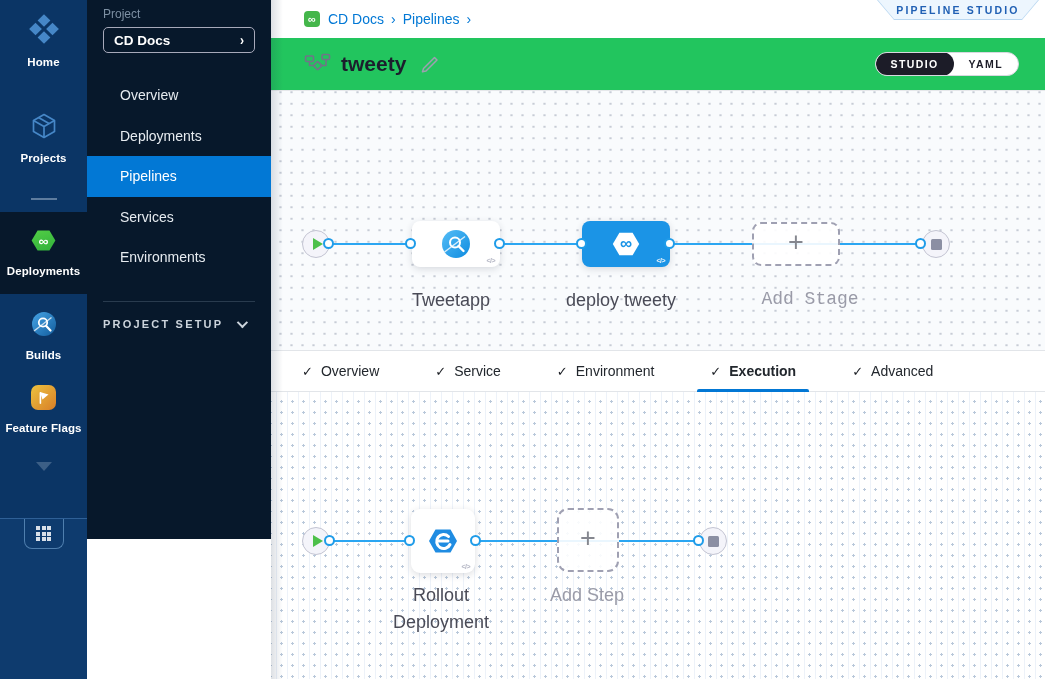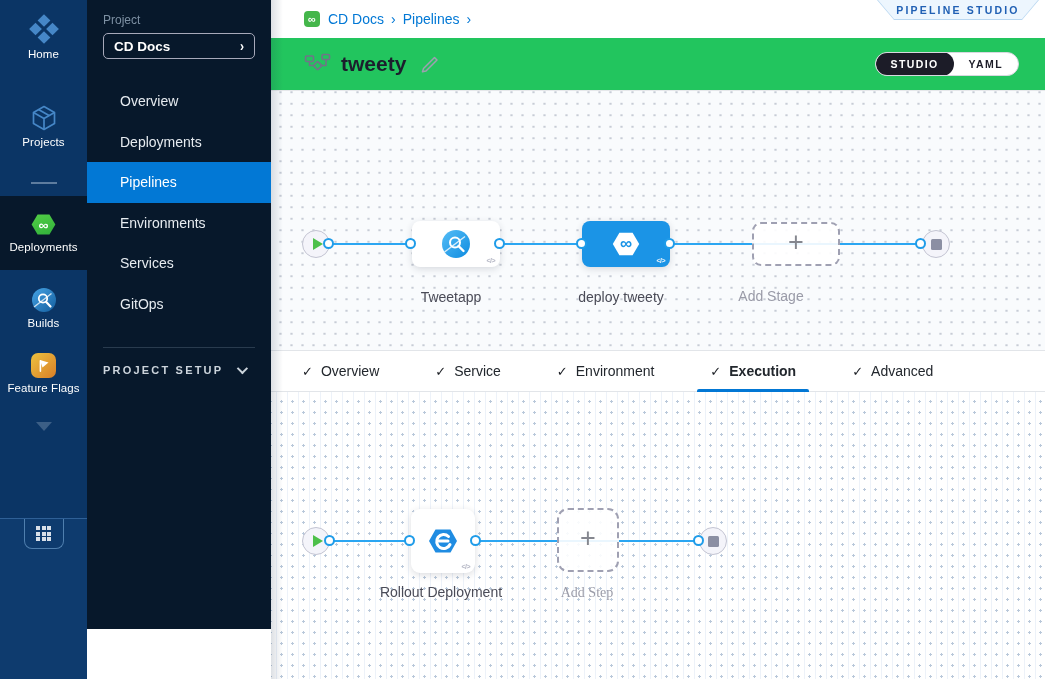--- a/index.html
+++ b/index.html
@@ -3,41 +3,41 @@
 <meta charset="utf-8">
 <style>
   * { margin:0; padding:0; box-sizing:border-box; }
   html,body { width:1045px; height:679px; overflow:hidden;
     font-family:"Liberation Sans","DejaVu Sans",sans-serif; background:#fff; }
   .app { display:flex; width:1045px; height:679px; }
 
   
   .module-nav { width:87px; height:679px; background:#0b3565; position:relative; flex:none; z-index:30; }
   .m-item { display:flex; flex-direction:column; align-items:center; cursor:pointer; }
-  .m-item .m-label { color:#fff; font-size:11.5px; font-weight:normal; margin-top:4px; letter-spacing:.1px; }
+  .m-item .m-label { color:#fff; font-size:11.5px; font-weight:bold; margin-top:12px; letter-spacing:.1px; }
   .m-home { padding-top:14px; }
   .m-projects { margin-top:44px; }
   .m-divider { width:26px; border-top:2px solid rgba(150,172,196,.6); margin:34px auto 0; }
   .m-active { margin-top:12px; padding:16px 0 17px; background:#07182b; width:100%; }
   .m-builds { margin-top:17px; }
   .m-flags { margin-top:24px; }
   .m-chevron { margin:28px auto 0; width:0; height:0; border-left:8px solid transparent;
     border-right:8px solid transparent; border-top:9px solid #3c5f86; }
   .m-bottom { position:absolute; left:0; bottom:0; width:87px; height:161px;
     background:#0e3b6e; border-top:1px solid #2f6096; }
   .grid-btn { width:40px; height:30px; margin:0 auto; border:1px solid #4f7fae; border-top:none;
     border-radius:0 0 8px 8px; display:flex; align-items:center; justify-content:center; cursor:pointer; }
   .grid-ic { display:grid; grid-template-columns:repeat(3,4px); grid-auto-rows:4px; gap:1.5px; }
   .grid-ic span { background:#d8dfe8; }
   .hex { clip-path:polygon(6% 50%,28% 10%,72% 10%,94% 50%,72% 90%,28% 90%); display:flex;
     align-items:center; justify-content:center; }
   .inf { font-weight:bold; line-height:1; }
 
   
-  .project-nav { width:184px; height:629px; background:#07182b; flex:none; position:relative; z-index:25; padding-top:13px; }
+  .project-nav { width:184px; height:539px; background:#07182b; flex:none; position:relative; z-index:25; padding-top:7px; }
   .pn-caption { color:#7d90a3; font-size:12px; margin-left:16px; }
   .pn-selector { margin:6px 16px 0; height:26px; border:1px solid #a7a9ba; border-radius:5px;
     display:flex; align-items:center; justify-content:space-between; padding:0 10px; cursor:pointer; }
   .pn-selector .pn-name { color:#fff; font-weight:bold; font-size:13.5px; }
   .pn-selector .pn-arrow { color:#fff; font-weight:bold; font-size:12px; transform:scaleY(1.2); }
   .pn-menu { margin-top:22px; }
   .p-item { height:40.5px; display:flex; align-items:center; padding-left:33px;
     color:#e6ebf0; font-size:14px; cursor:pointer; }
   .p-item.active { background:#0278d5; color:#fff; }
   .pn-divider { border-top:1px solid #293b4e; margin:23px 16px 0; }
@@ -102,21 +102,21 @@
     z-index:4; cursor:pointer; }
   .code-mini { position:absolute; right:5px; bottom:3px; font-size:7px; font-weight:bold;
     color:#b4b6c4; letter-spacing:-.5px; }
   .selected .code-mini { color:rgba(255,255,255,.9); }
 
   .add-box { position:absolute; border:2px dashed #9fa0b2; border-radius:9px;
     background:rgba(255,255,255,.9); display:flex; align-items:center; justify-content:center;
     z-index:4; cursor:pointer; }
   .add-plus { font-size:27px; font-weight:200; color:#85878f; line-height:1; margin-top:-3px; }
 
-  .g-label { position:absolute; text-align:center; font-size:14px; color:#4a4b57; z-index:3; line-height:1.5; }
+  .g-label { position:absolute; text-align:center; font-size:18px; color:#4a4b57; z-index:3; line-height:1.5; }
   .g-label.dim { color:#9a9ba8; }
 
   .tabbar { height:42px; background:#fff; border-top:1px solid #e2e5e9; border-bottom:1px solid #e2e5e9;
     display:flex; align-items:stretch; padding-left:18px; position:relative; z-index:10; }
   .tab { display:flex; align-items:center; padding:0 13px; margin-right:30px; position:relative;
     font-size:14px; color:#22272d; cursor:pointer; }
   .tab .chk { font-size:13px; margin-right:8px; color:#1b1e24; }
   .tab.active { font-weight:bold; }
   .tab.active::after { content:""; position:absolute; left:0; right:0; bottom:-1px; height:3px;
     background:#0277d4; border-radius:2px 2px 0 0; }
@@ -220,27 +220,24 @@
       <div class="p-item">
           <span>Overview</span>
         </div>
       <div class="p-item">
           <span>Deployments</span>
         </div>
       <div class="p-item active">
           <span>Pipelines</span>
         </div>
       <div class="p-item">
+          <span>Services</span>
+        </div>
+      <div class="p-item">
           <span>Environments</span>
-        </div>
-      <div class="p-item">
-          <span>Services</span>
-        </div>
-      <div class="p-item">
-          <span>GitOps</span>
         </div>
     </div>
     <div class="pn-divider"></div>
     <div class="pn-footer">
       <span class="pf-label">PROJECT SETUP</span>
       <span class="pf-chev"></span>
     </div>
   </nav>
 
   <main class="content">
@@ -320,21 +317,21 @@
 
       <span class="port" style="left:52px;top:147px;"></span>
       <span class="port" style="left:134px;top:147px;"></span>
       <span class="port" style="left:223px;top:147px;"></span>
       <span class="port" style="left:305px;top:147px;"></span>
       <span class="port" style="left:393px;top:147px;"></span>
       <span class="port" style="left:644px;top:147px;"></span>
 
       <div class="g-label" style="left:110px;top:196px;width:140px;">Tweetapp</div>
       <div class="g-label" style="left:280px;top:196px;width:140px;">deploy tweety</div>
-      <div class="g-label dim" style="left:430px;top:195px;width:140px;">Add Stage</div>
+      <div class="g-label dim" style="left:469px;top:195px;width:140px;font-family:Liberation Mono, monospace;">Add Stage</div>
     </div>
 
     <div class="tabbar">
       <div class="tab">
         <span class="chk">✓</span>
         <span>Overview</span>
       </div>
       <div class="tab">
         <span class="chk">✓</span>
         <span>Service</span>
@@ -378,16 +375,16 @@
       <div class="endpoint" style="left:428px;top:135px;">
         <span class="stop-sq"></span>
       </div>
 
       <span class="port" style="left:53px;top:143px;"></span>
       <span class="port" style="left:133px;top:143px;"></span>
       <span class="port" style="left:199px;top:143px;"></span>
       <span class="port" style="left:422px;top:143px;"></span>
 
       <div class="g-label" style="left:105px;top:190px;width:130px;text-align:center;">Rollout Deployment</div>
-      <div class="g-label dim" style="left:251px;top:190px;width:130px;font-family:Liberation Serif, serif;">Add Step</div>
+      <div class="g-label dim" style="left:251px;top:190px;width:130px;">Add Step</div>
     </div>
   </main>
 </div>
 
 </body></html>

